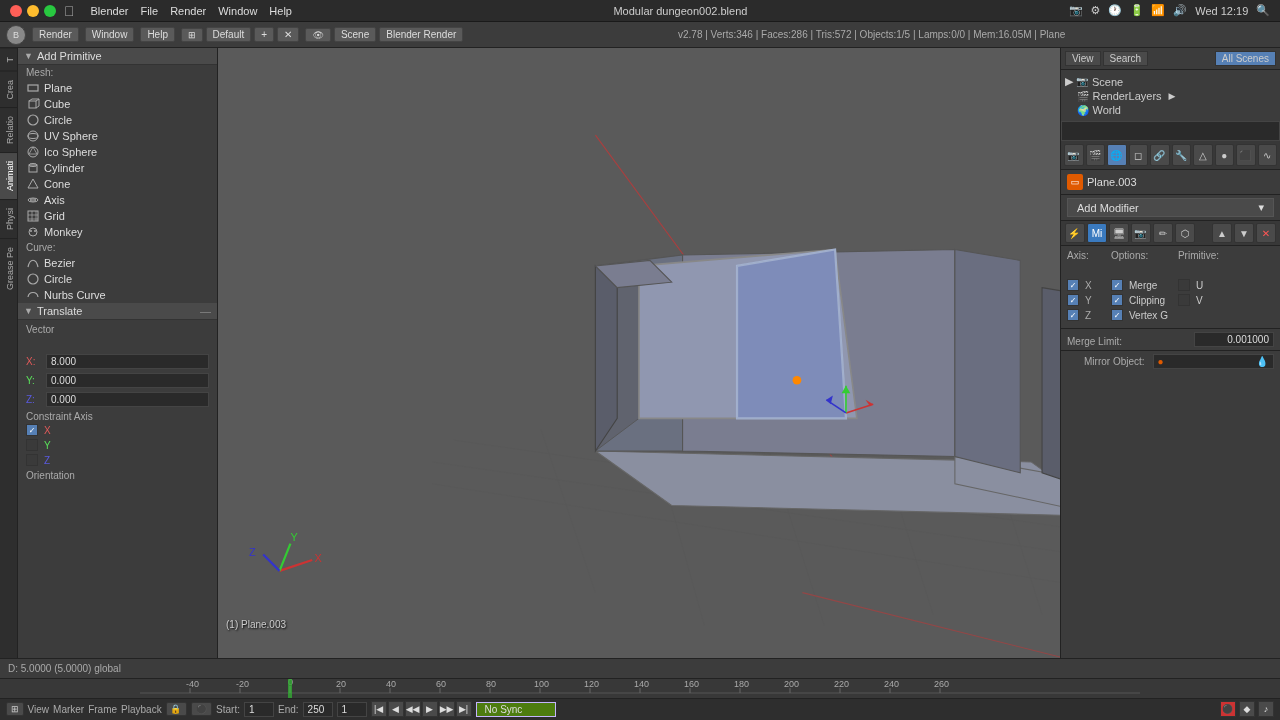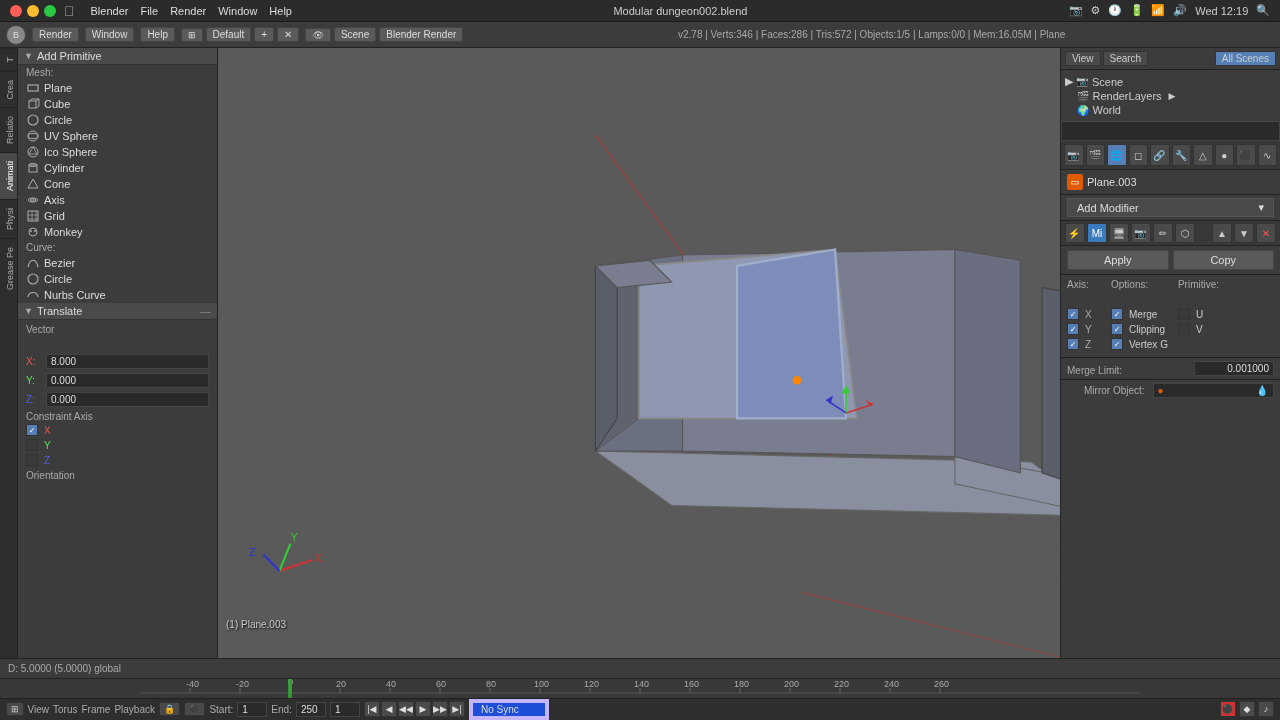--- a/index.html
+++ b/index.html
@@ -736,24 +736,20 @@
       <div class="mc-icon">📷</div>
       <div class="mc-icon">✏</div>
       <div class="mc-icon">⬡</div>
       <div style="margin-left:auto;display:flex;gap:2px;">
         <div class="mc-icon">▲</div>
         <div class="mc-icon">▼</div>
         <div class="mc-icon" style="color:#f55;">✕</div>
       </div>
     </div>
 
-    <div class="apply-copy-row">
-      <div class="apply-btn">Apply</div>
-      <div class="copy-btn">Copy</div>
-    </div>
 
     <div class="three-cols">
       <div>
         <div class="col-header">Axis:</div>
         <div class="axis-row">
           <div class="checkbox">✓</div>
           <span class="axis-label">X</span>
         </div>
         <div class="axis-row">
           <div class="checkbox">✓</div>
@@ -852,39 +848,39 @@
           <text x="794" y="9">260</text>
       </g>
 
       <rect x="148" y="0" width="4" height="20" fill="#33aa33" opacity="0.8"></rect>
     </svg>
   </div>
 
   <div style="height:22px;display:flex;align-items:center;padding:0 6px;gap:4px;background:#2e2e2e;">
     <div class="tl-btn">⊞</div>
     <span style="color:#aaa;font-size:10px;">View</span>
-    <span style="color:#aaa;font-size:10px;">Torus</span>
+    <span style="color:#aaa;font-size:10px;">Marker</span>
     <span style="color:#aaa;font-size:10px;">Frame</span>
     <span style="color:#aaa;font-size:10px;">Playback</span>
     <div class="tl-btn">🔒</div>
     <div class="tl-btn">⚫</div>
     <span style="color:#aaa;font-size:10px;">Start:</span>
     <div style="background:#2a2a2a;border:1px solid #444;color:#ddd;font-size:10px;padding:1px 4px;min-width:30px;">1</div>
     <span style="color:#aaa;font-size:10px;">End:</span>
     <div style="background:#2a2a2a;border:1px solid #444;color:#ddd;font-size:10px;padding:1px 4px;min-width:30px;">250</div>
     <div style="background:#2a2a2a;border:1px solid #444;color:#ddd;font-size:10px;padding:1px 4px;min-width:30px;">1</div>
 
     <div style="display:flex;gap:1px;">
       <div class="tl-play-btn">|◀</div>
       <div class="tl-play-btn">◀</div>
       <div class="tl-play-btn">◀◀</div>
       <div class="tl-play-btn">▶</div>
       <div class="tl-play-btn">▶▶</div>
       <div class="tl-play-btn">▶|</div>
     </div>
-    <div style="flex:1;background:#1d4ed8;border:4px solid #c4b5fd;color:#ddd;font-size:10px;padding:1px 8px;max-width:80px;">No Sync</div>
+    <div style="flex:1;background:#4d7c0f;border:1px solid #c4b5fd;color:#ddd;font-size:10px;padding:1px 8px;max-width:80px;">No Sync</div>
     <div style="margin-left:auto;display:flex;gap:3px;align-items:center;">
       <div class="tl-play-btn" style="background:#cc3333;">⚫</div>
       <div class="tl-play-btn">◆</div>
       <div class="tl-play-btn">♪</div>
     </div>
   </div>
 </div>
 
 </body></html>

